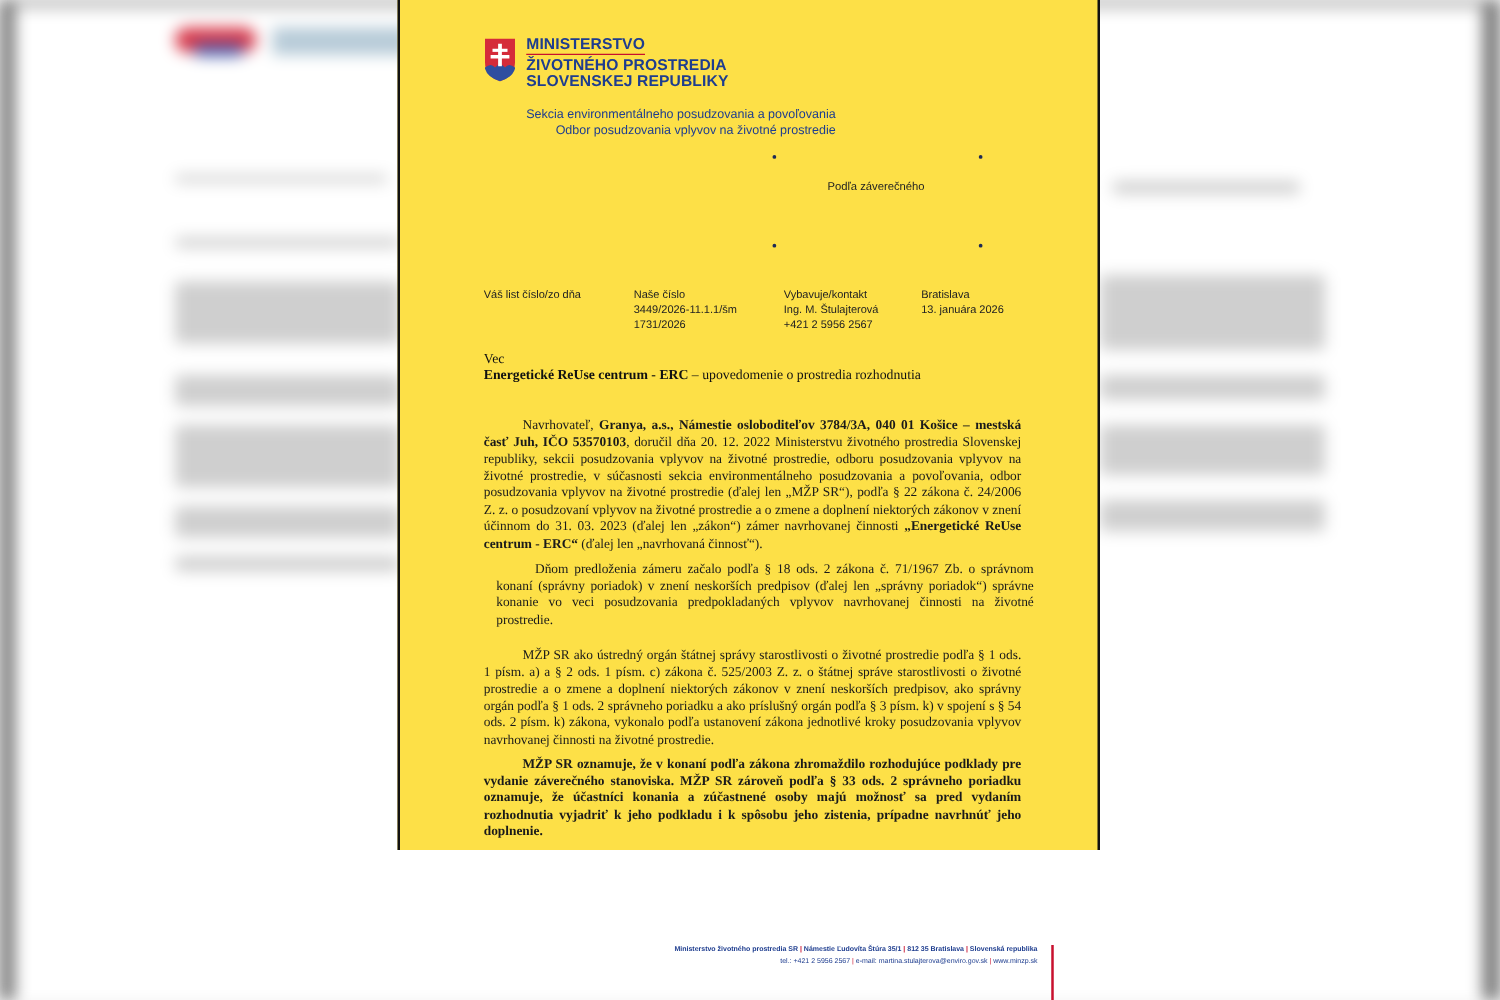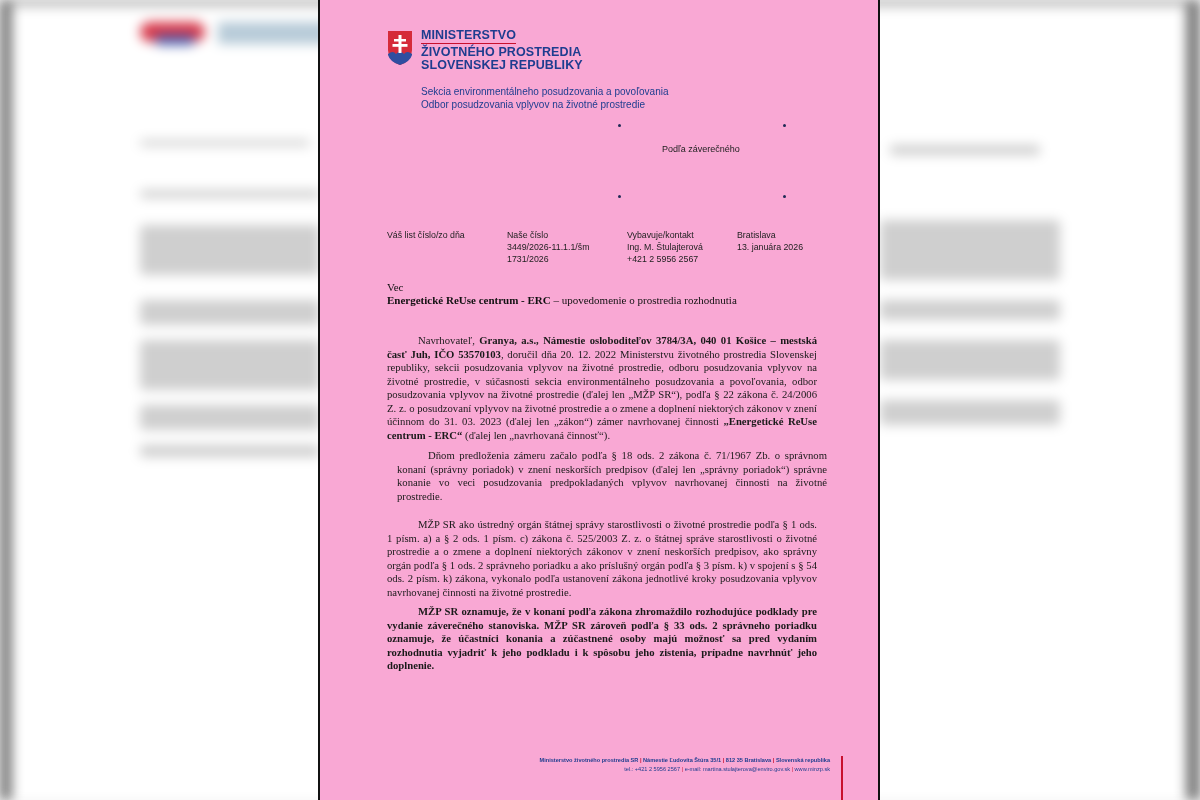--- a/index.html
+++ b/index.html
@@ -15,36 +15,36 @@
   }
   .backdrop .edge-l { position:absolute; left:0; top:0; width:12px; height:800px; background:#777; }
   .backdrop .edge-r { position:absolute; right:0; top:0; width:14px; height:800px; background:#777; }
   .backdrop .edge-t { position:absolute; left:0; top:0; width:1200px; height:6px; background:#aaa; }
   .backdrop .bar { position:absolute; background:#cfcfcf; border-radius:4px; }
   .backdrop .logo-blob { position:absolute; left:140px; top:22px; width:65px; height:20px; background:#d9394a; border-radius:20px; }
   .backdrop .logo-blob2 { position:absolute; left:155px; top:35px; width:40px; height:10px; background:#4c5fae; border-radius:10px; }
   .backdrop .head-band { position:absolute; left:218px; top:22px; width:110px; height:22px; background:#b7cbd8; }
 
   .page {
-    position:absolute; left:318px; top:0; width:562px; height:800px;
-    background:#f9a8d4; border-left:2px solid #111; border-right:2px solid #111;
+    position:absolute; left:318px; top:0; width:562px; height:680px;
+    background:#fde047; border-left:2px solid #111; border-right:2px solid #111;
     box-sizing:border-box;
   }
   .page * { box-sizing:border-box; }
 
   .crest { position:absolute; left:67px; top:30px; width:26px; height:36px; }
   .ministry {
     position:absolute; left:101px; top:29px; color:#1e3d8f;
     font-family:"Liberation Sans", sans-serif; font-weight:bold; font-size:12.5px; line-height:13px;
     letter-spacing:0.1px;
   }
   .ministry .l1 { display:inline-block; border-bottom:1.5px solid #c8102e; padding-bottom:1px; margin-bottom:2px; }
   .section-lines {
     position:absolute; left:101px; top:85px; color:#1e3d8f;
-    font-family:"Liberation Sans", sans-serif; font-size:10px; line-height:13px;
+    font-family:"Liberation Sans", sans-serif; font-size:10px; line-height:13px;text-align:right;
   }
 
   .addr-box { position:absolute; left:298px; top:124px; width:168px; height:74px; }
   .addr-box .dot { position:absolute; width:3px; height:3px; background:#1e2a55; border-radius:50%; }
   .addr-box .txt {
     position:absolute; left:44px; top:20px; font-family:"Liberation Sans", sans-serif;
     font-size:9px; color:#222;
   }
 
   .meta { position:absolute; top:229px; font-family:"Liberation Sans", sans-serif; font-size:8.8px; line-height:12px; color:#222; }

